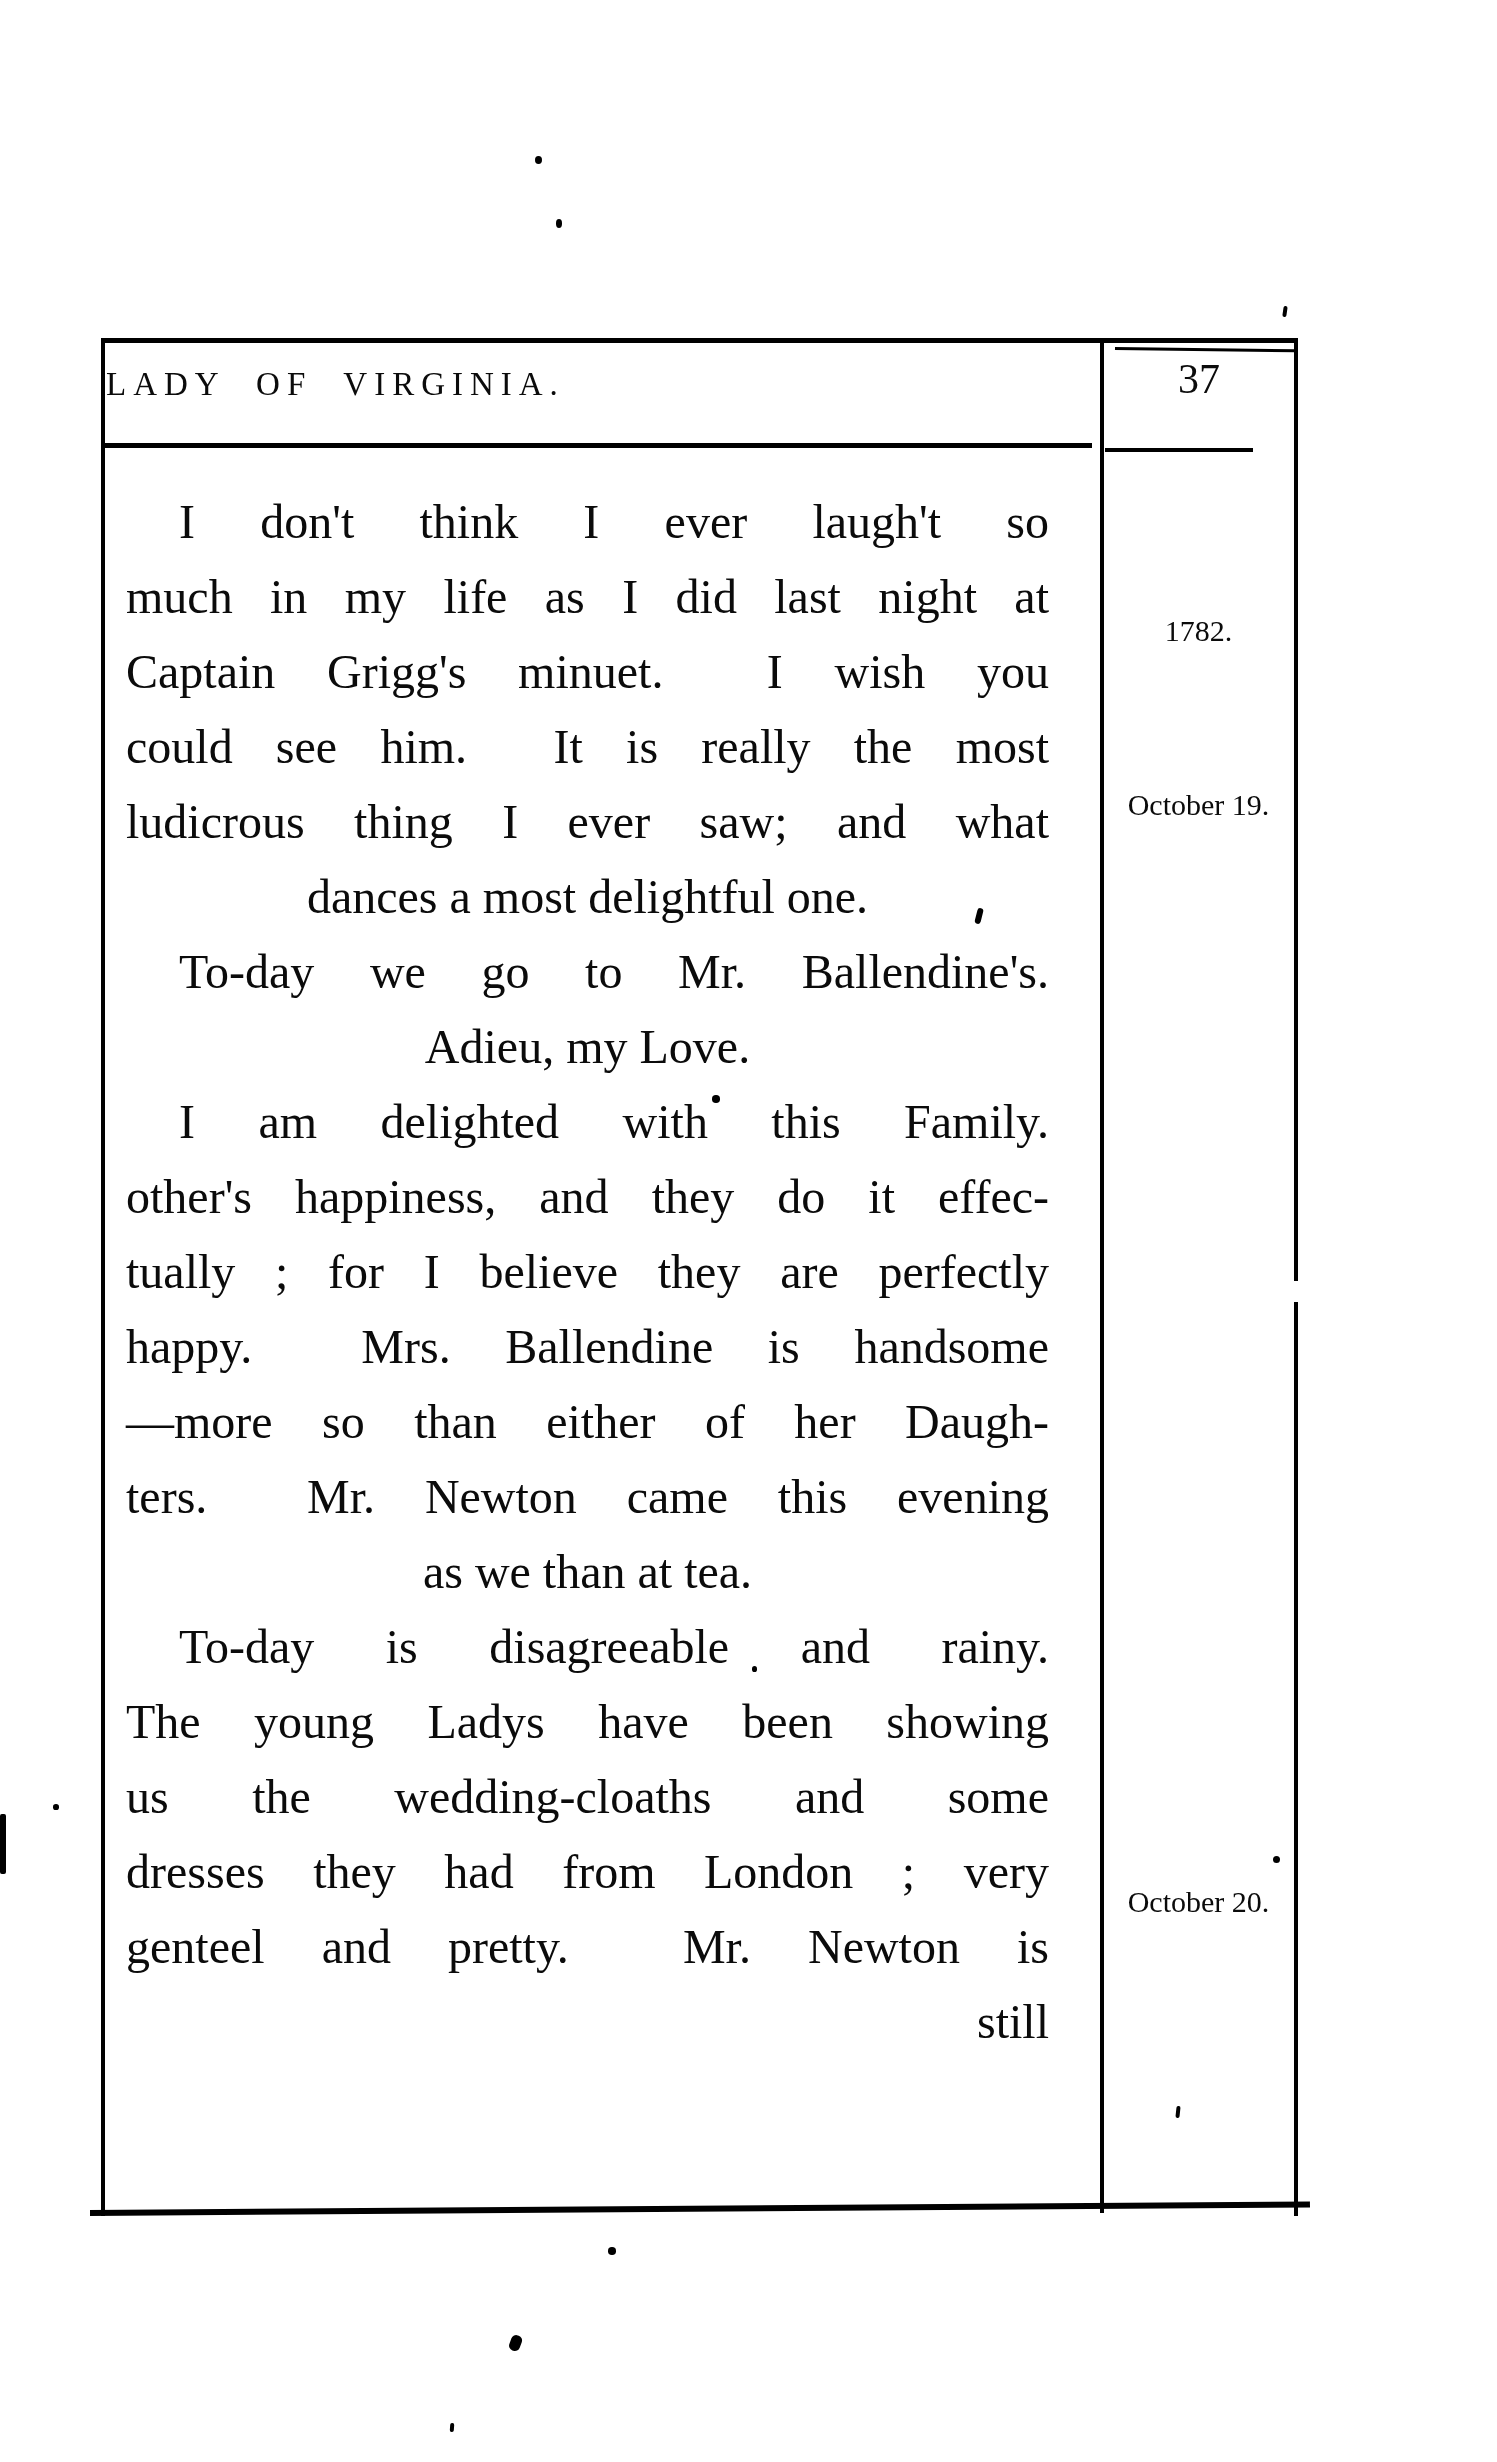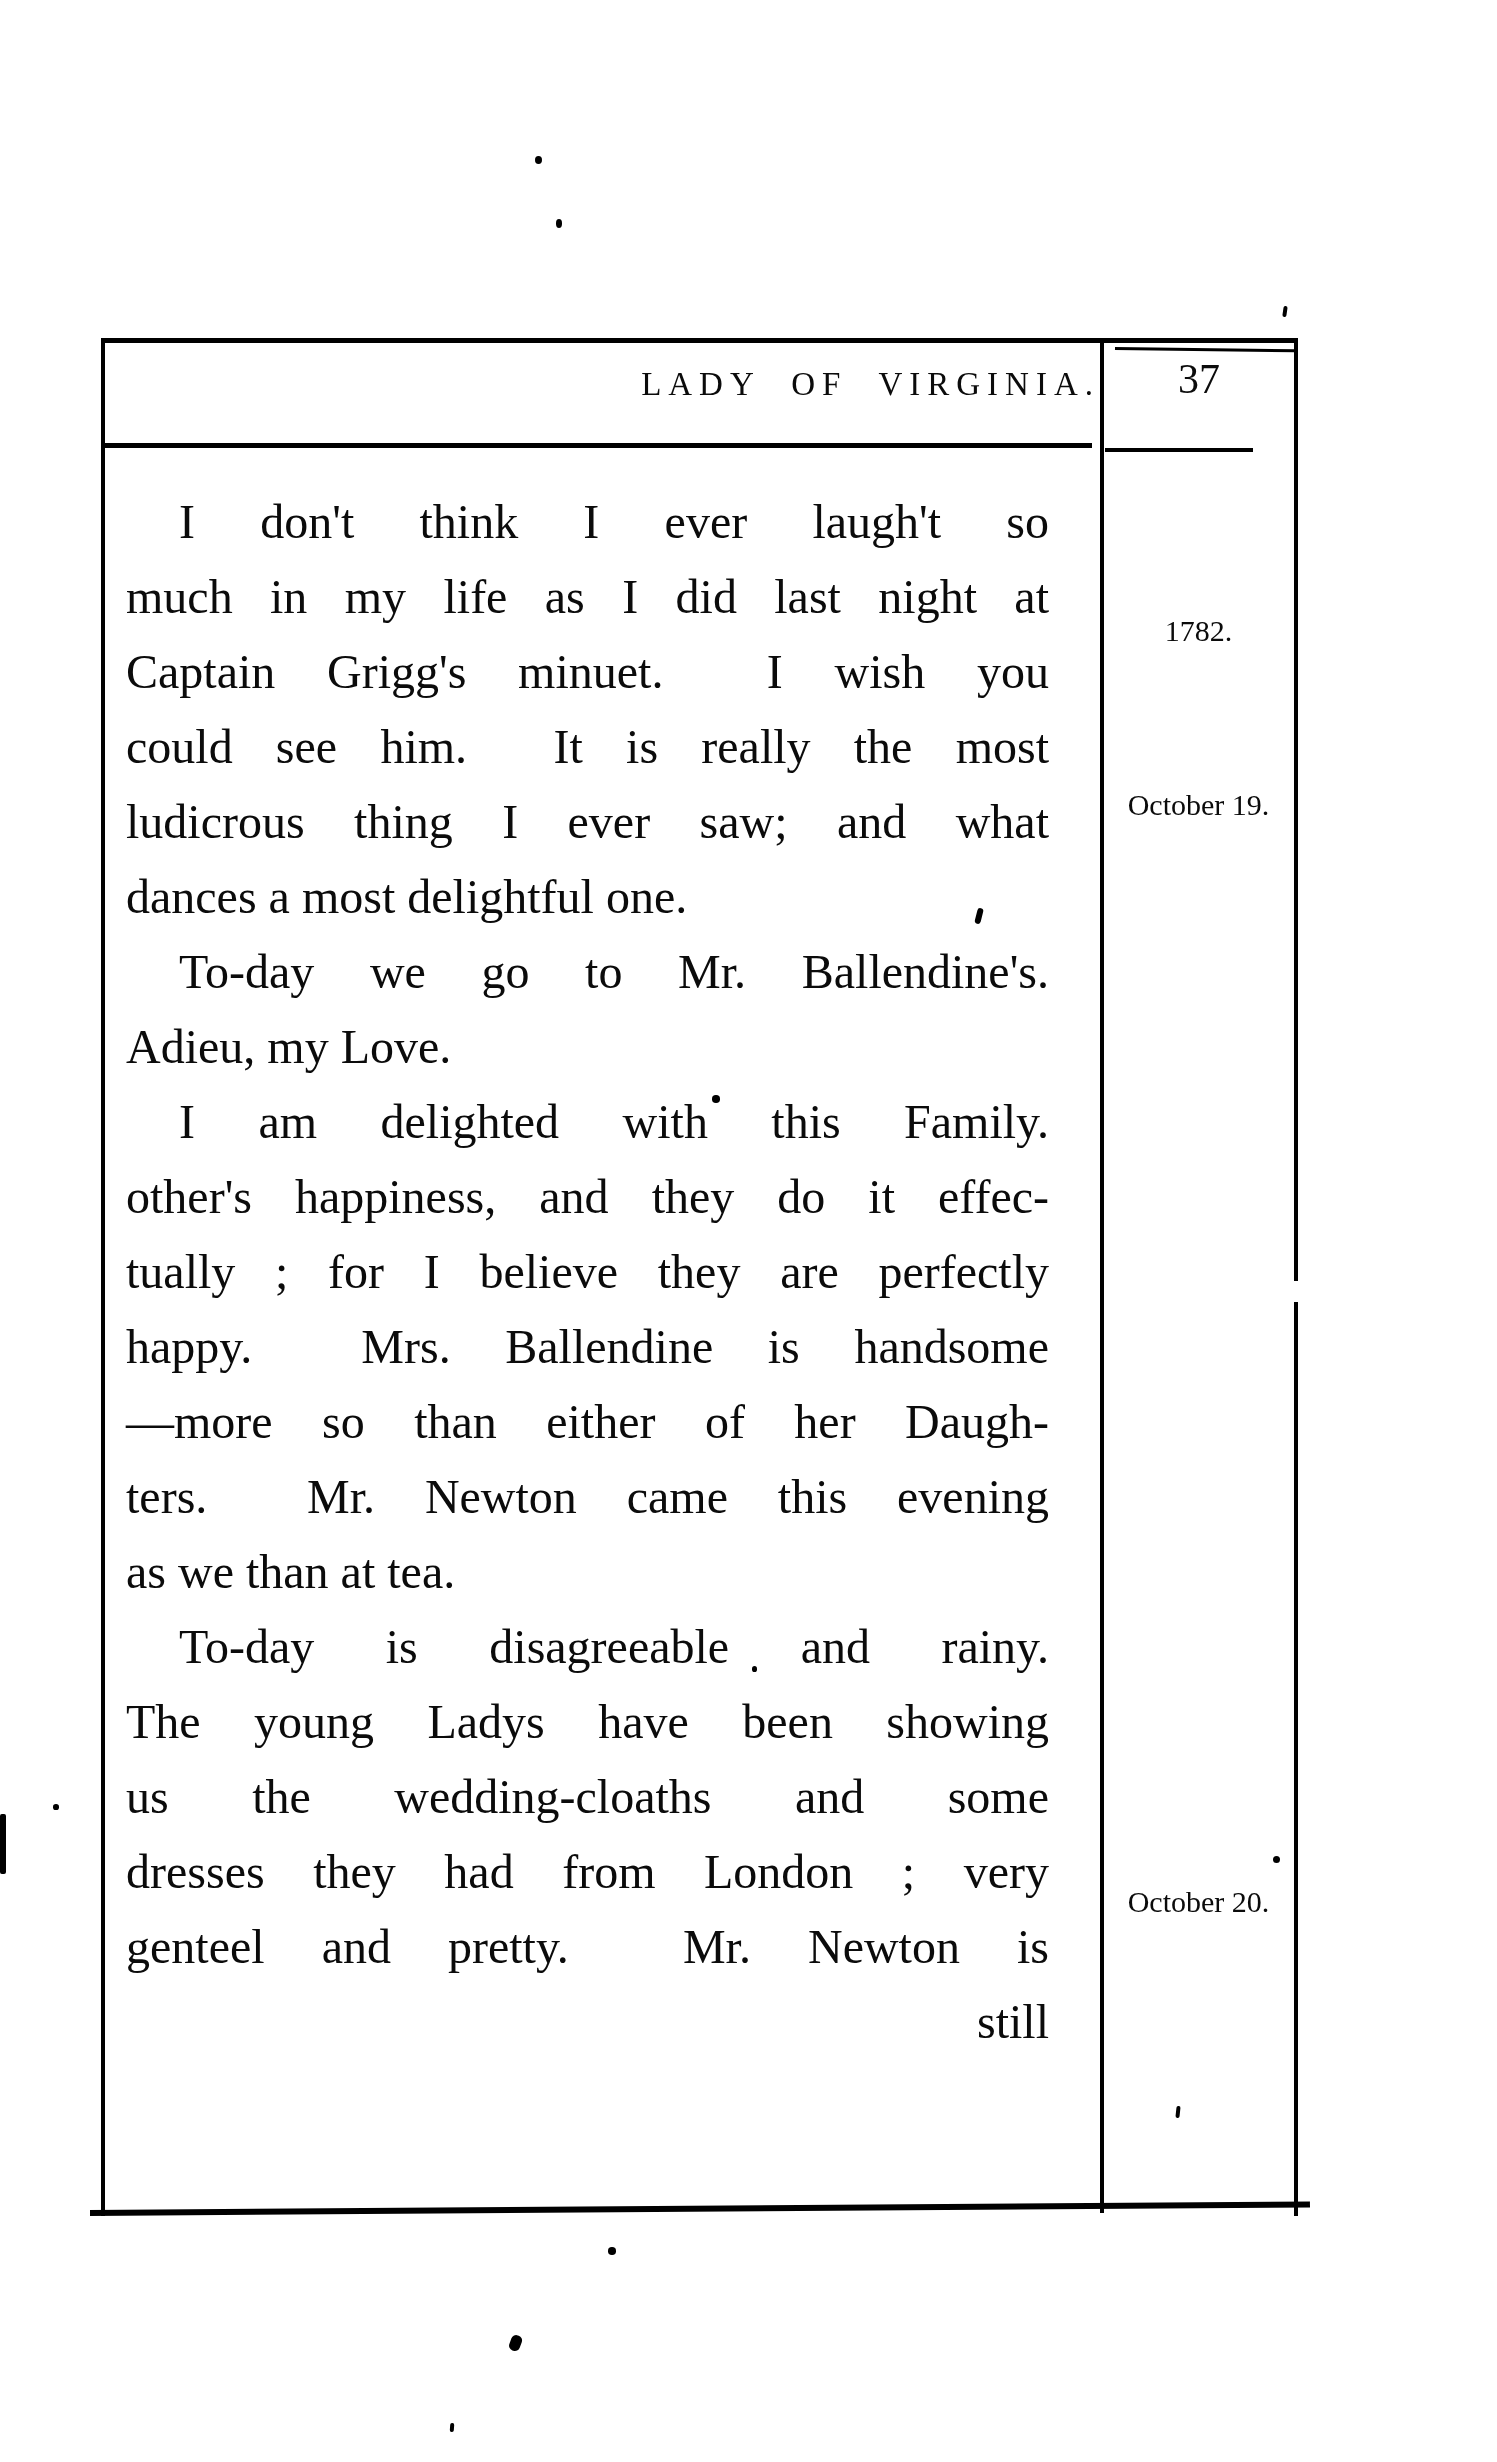--- a/index.html
+++ b/index.html
@@ -29,38 +29,38 @@
     position:absolute;left:1100px;top:343px;width:4.4px;height:1870px;background:#000;
   }
   .right-border-gap{
     position:absolute;left:1290px;top:1281px;width:10px;height:21.4px;background:#fff;
   }
   .rule-main{position:absolute;left:101px;top:443px;width:991px;height:5px;background:#000;}
   .rule-margin{position:absolute;left:1105px;top:448px;width:148px;height:4.4px;background:#000;}
 
   .running-title{
     position:absolute;left:106px;top:365px;width:994px;
-    text-align:right;font-size:33px;line-height:38px;
+    text-align:left;font-size:33px;line-height:38px;
     letter-spacing:7px;word-spacing:16.4px;white-space:pre;
   }
   .page-number{
     position:absolute;left:1104px;top:356px;width:190px;
     text-align:center;font-size:42px;line-height:47px;
   }
   .margin-note{
     position:absolute;left:1102px;width:193px;
     text-align:center;font-size:30px;line-height:58px;white-space:pre;
   }
   .margin-note.first{top:486px;font-family:Liberation Serif, serif;}
   .margin-note.second{top:1757px;}
 
   .body-text{position:absolute;left:126px;top:484px;width:923px;}
   .line{
     font-size:48px;line-height:75px;white-space:pre-wrap;
-    text-align:left;
+    text-align:center;
   }
   .line.j{text-align:justify;text-align-last:justify;}
   .line.ind{text-indent:53px;}
   .line.catch{text-align:right;text-align-last:right;}
 
   
   .speck{position:absolute;background:#000;border-radius:50%;}
 </style>
 </head>
 <body>

